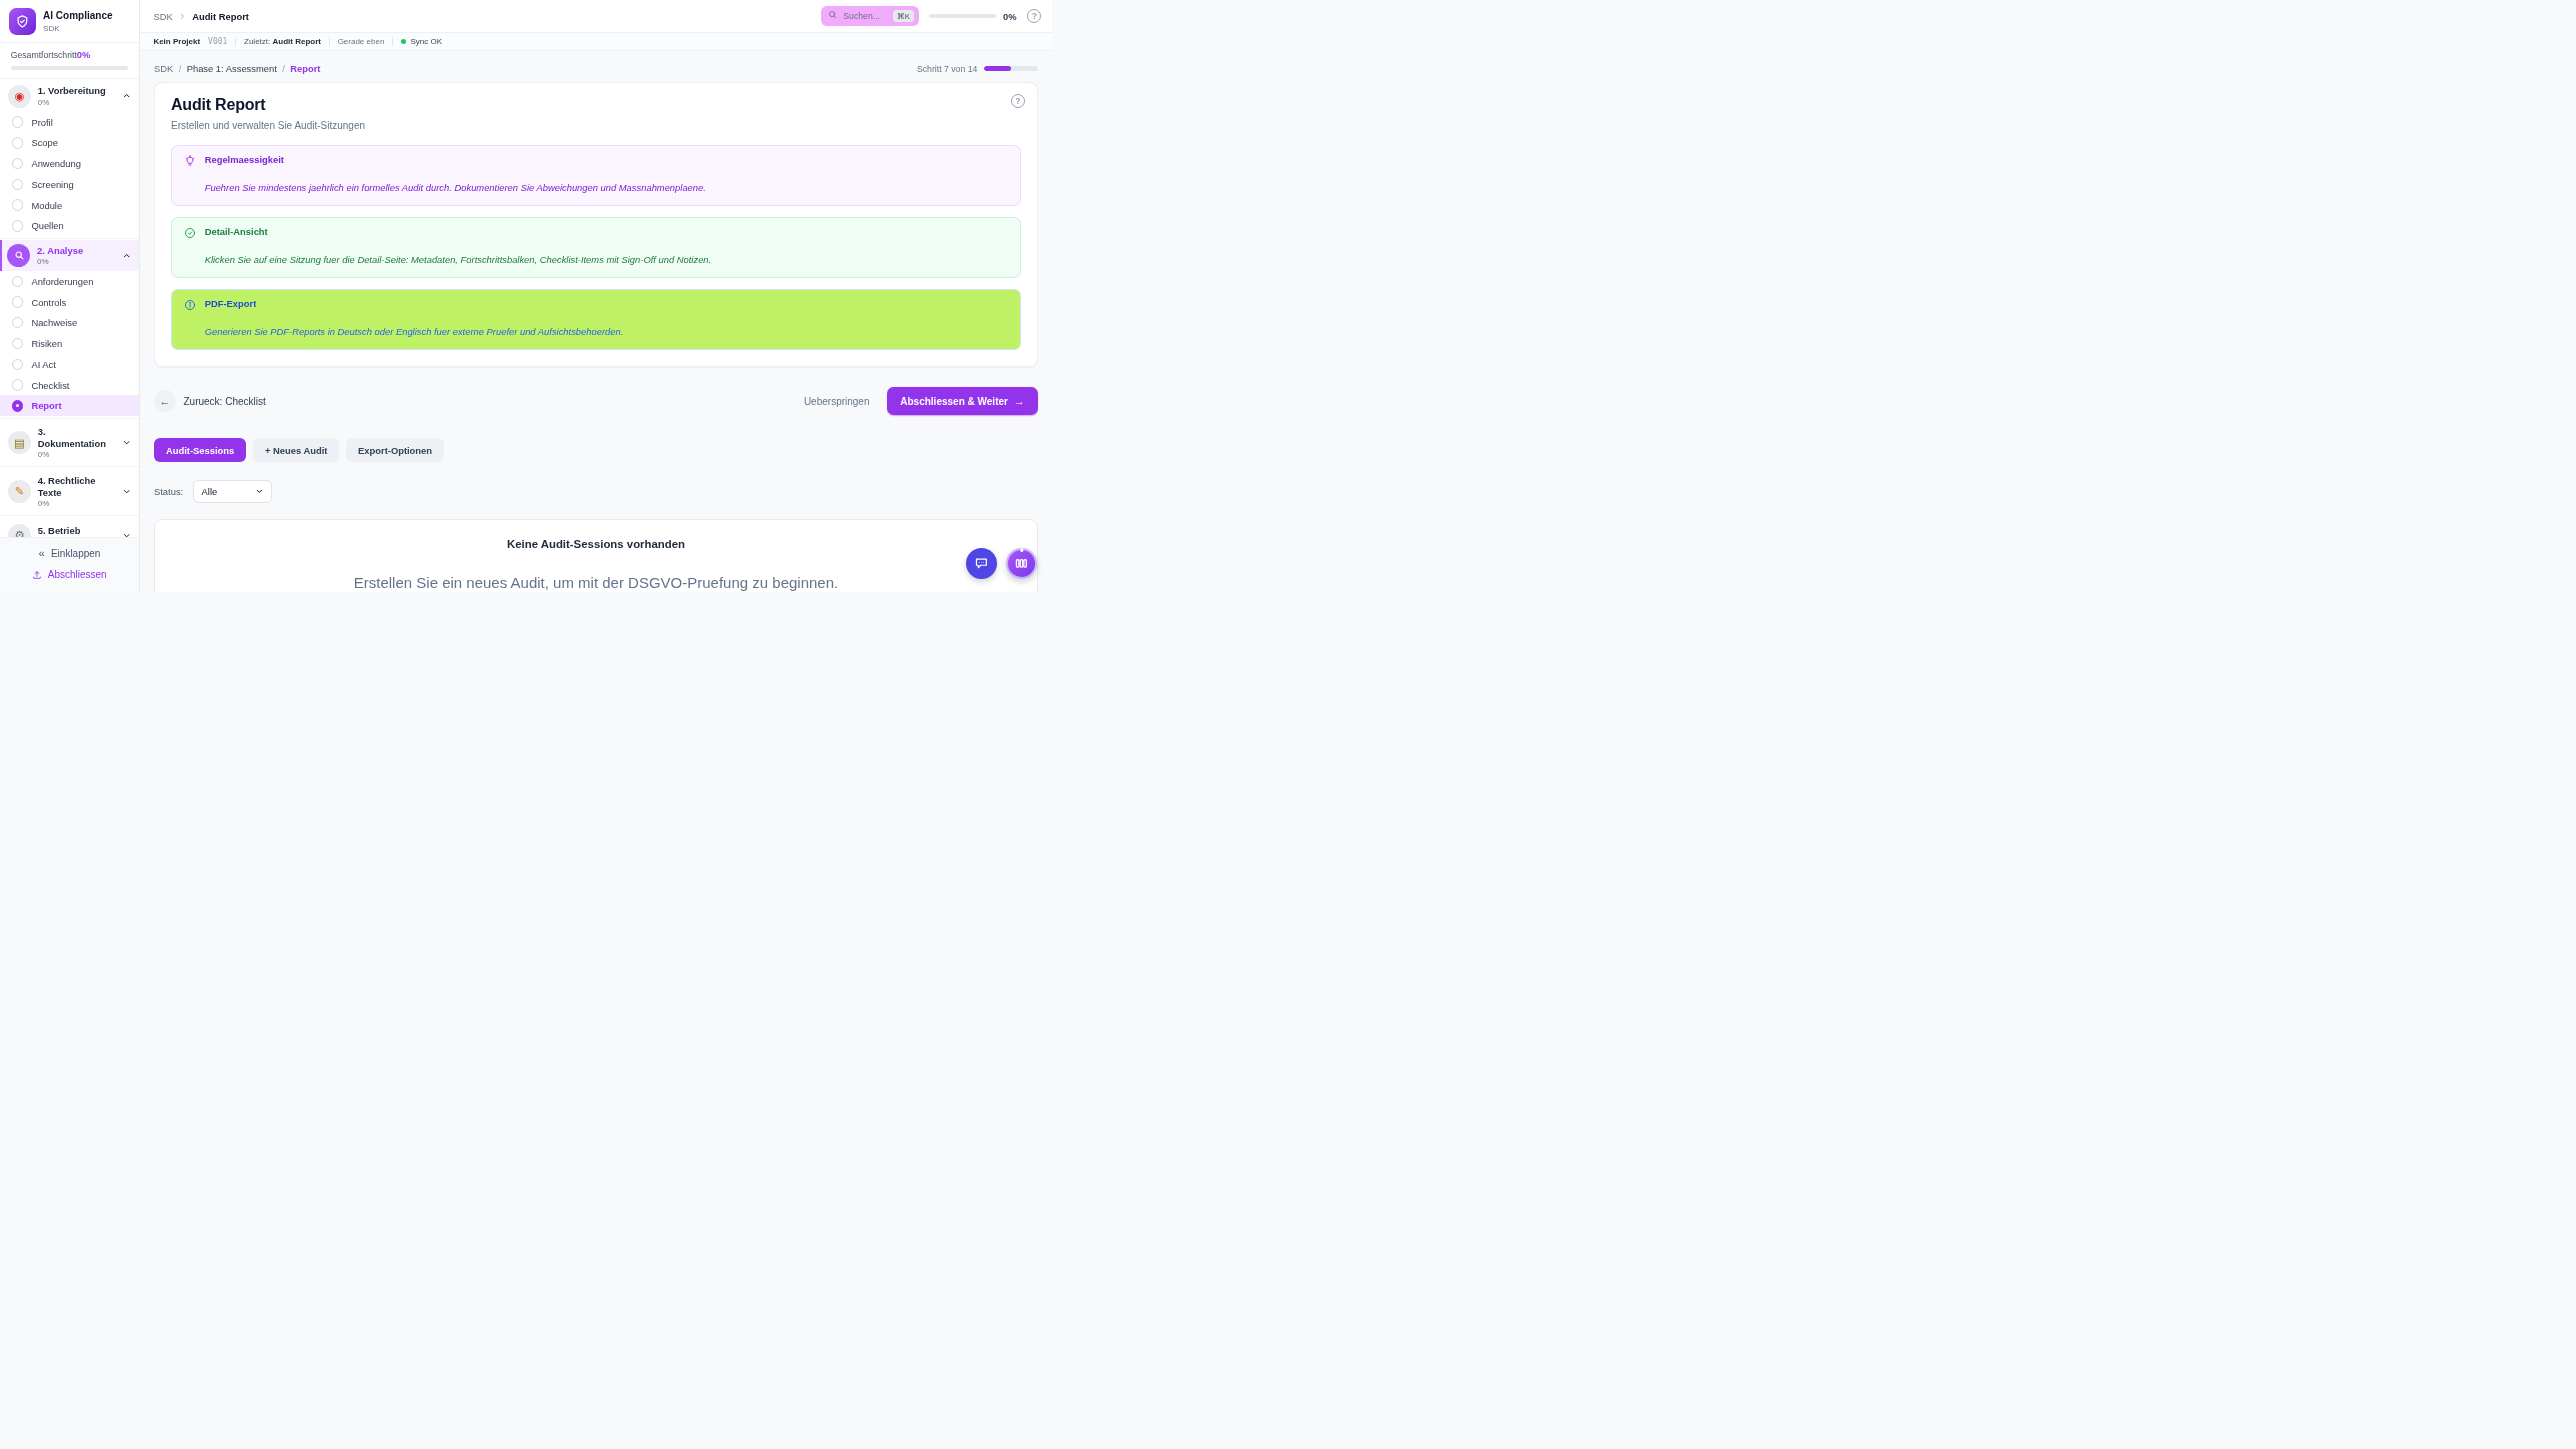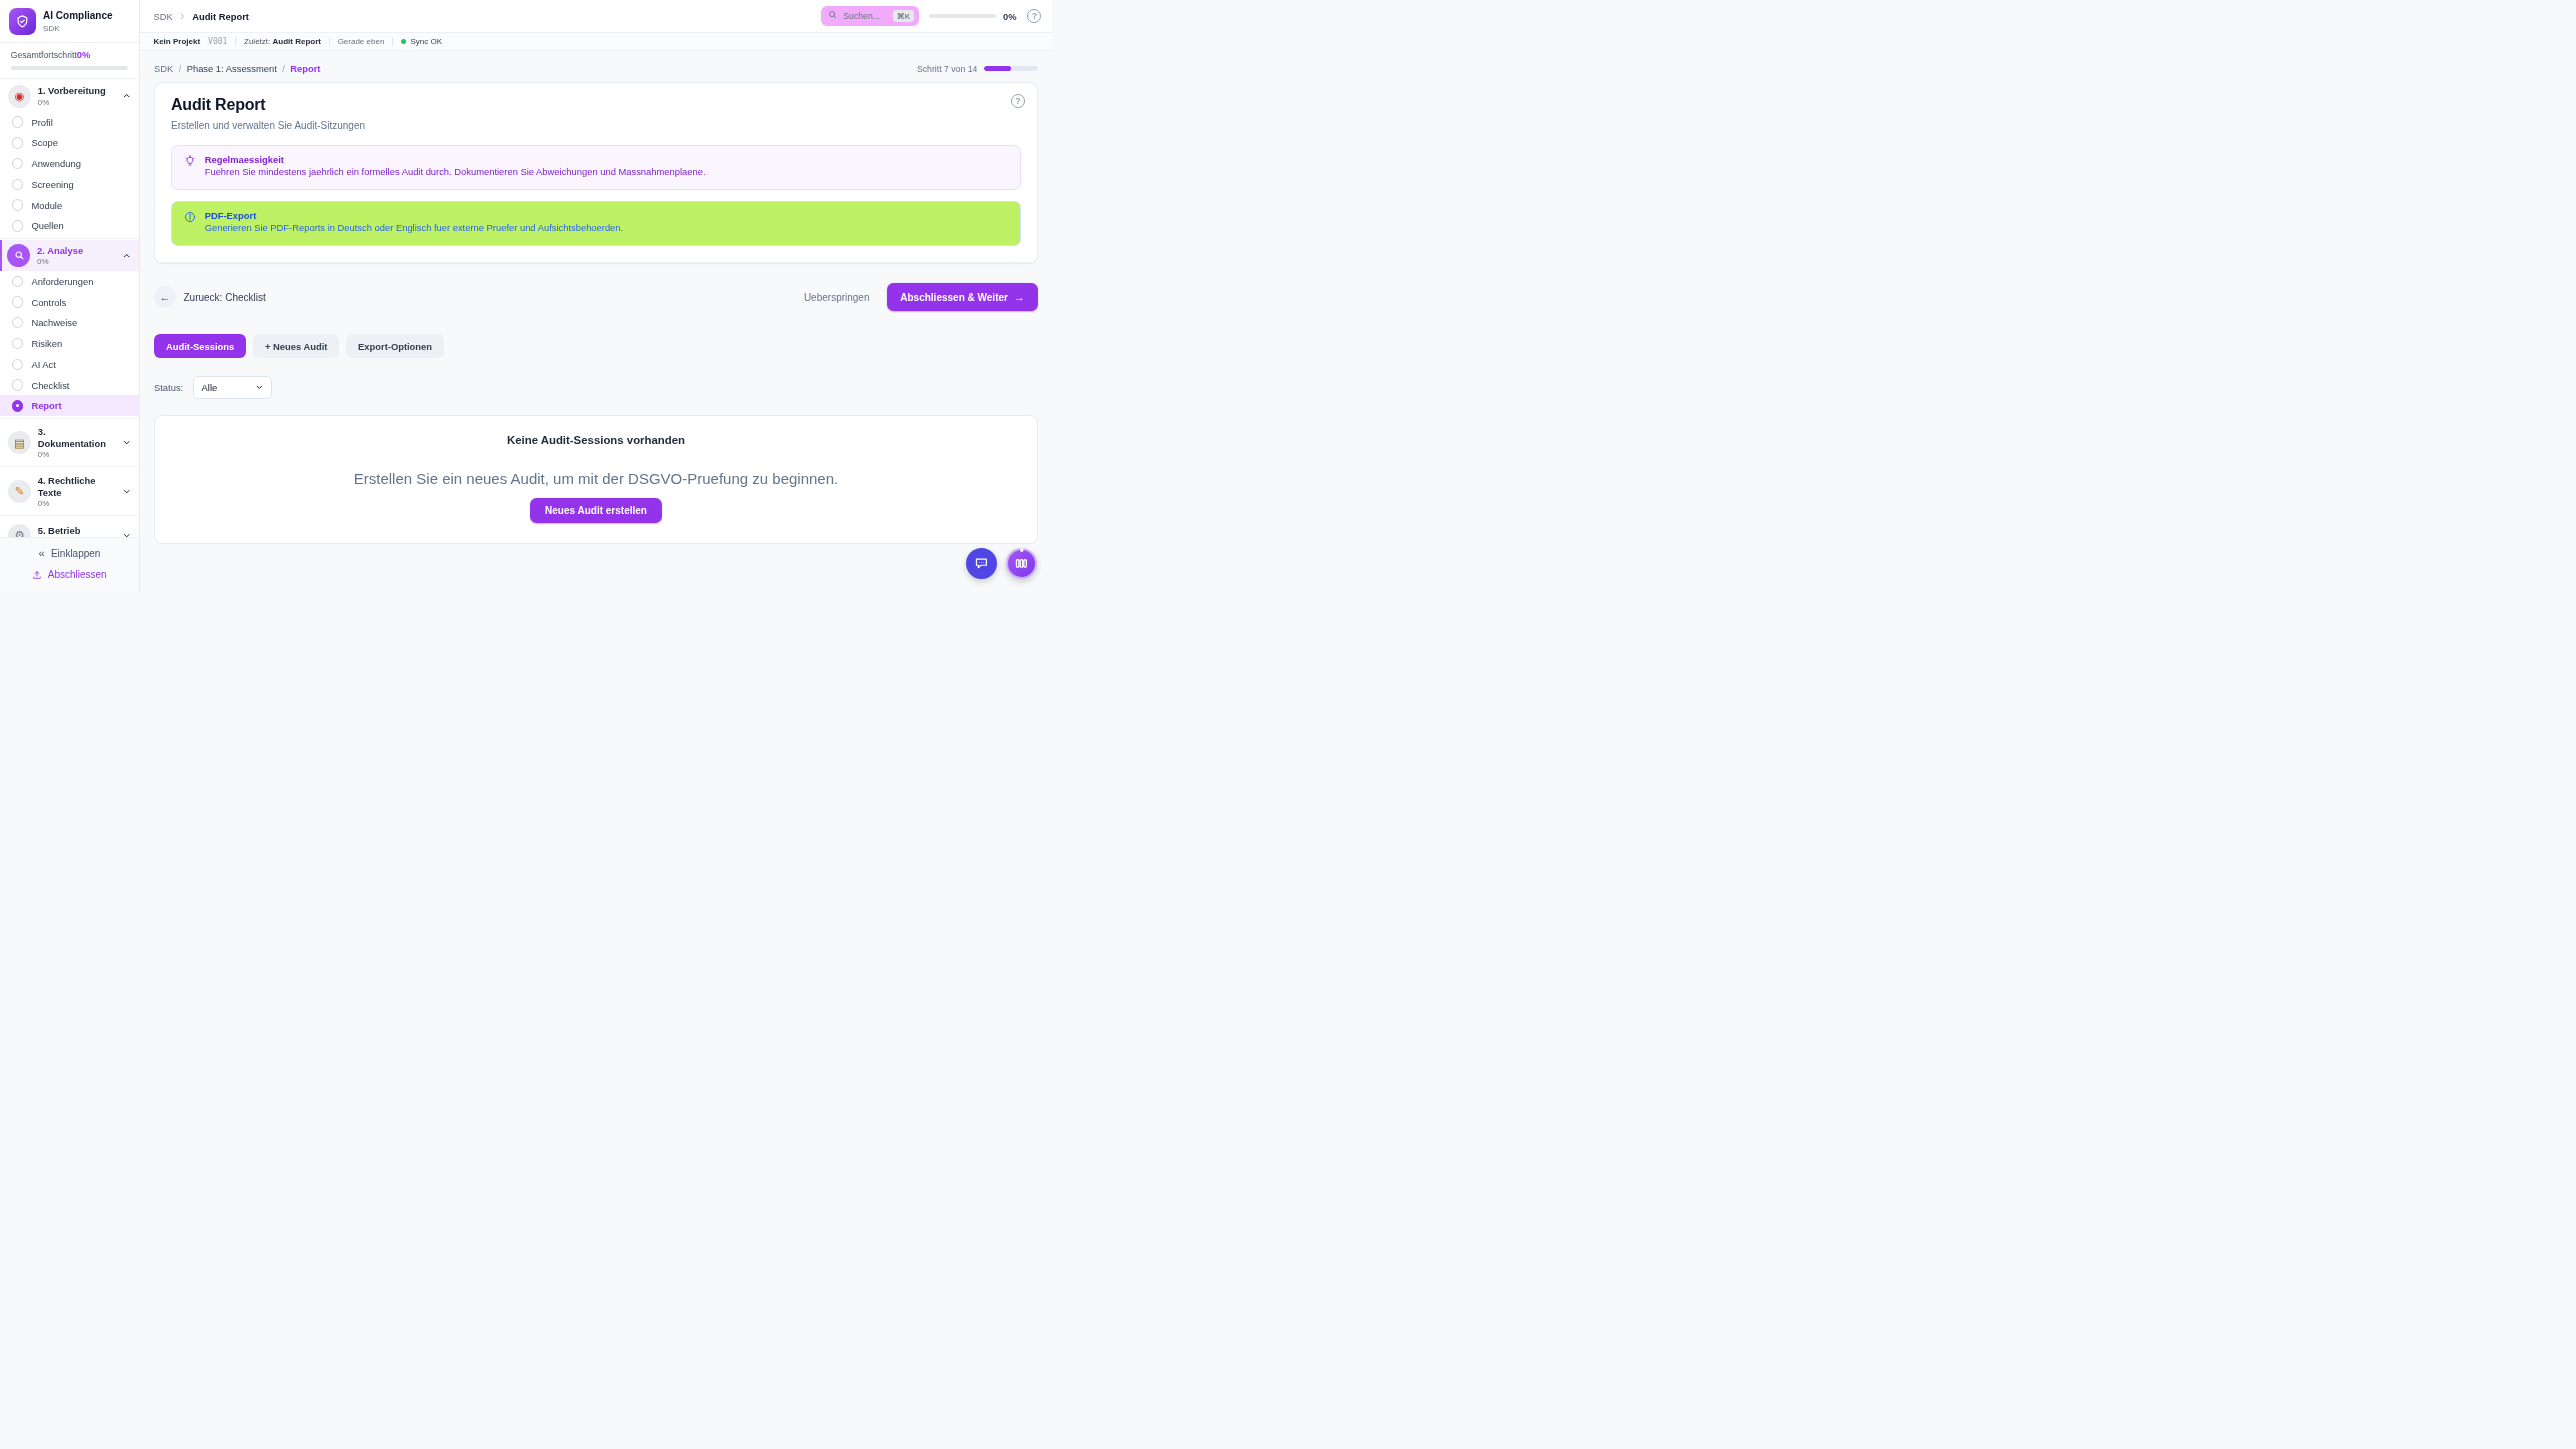--- a/index.html
+++ b/index.html
@@ -84,21 +84,21 @@
   .step-fill { height:100%; background:#9333ea; border-radius:2.7px; }
 
   .card { background:#fff; border:0.7px solid #eceff3; border-radius:8px; box-shadow:0 0.7px 1.3px rgba(16,24,40,.05); padding:13.4px 16px 16px; position:relative; }
   .card-title { font-size:16px; font-weight:800; color:#0f172a; letter-spacing:-0.2px; }
   .card-sub { font-size:10px; color:#64748b; margin-top:6px; }
   .card-help { position:absolute; top:10.7px; right:12px; }
   .info-stack { margin-top:13.4px; display:flex; flex-direction:column; gap:10.7px; }
   .info-box { border-radius:6.7px; padding:8.7px 12px 10px; display:flex; gap:8.7px; border:0.7px solid; }
   .info-box .ic { margin-top:0.7px; }
   .info-title { font-size:9.4px; font-weight:700; }
-  .info-text { font-size:9.4px; margin-top:0; line-height:1.45; }
+  .info-text { font-size:9.4px; margin-top:16px; line-height:1.45;font-style:italic; }
   .info-box.purple { background:#faf5ff; border-color:#eedafd; }
   .info-box.purple .info-title, .info-box.purple .info-text { color:#7e22ce; }
   .info-box.green { background:#f0fdf4; border-color:#c9f3d8; }
   .info-box.green .info-title { color:#15803d; } .info-box.green .info-text { color:#1d7a43; }
   .info-box.blue { background:#bef264; border-color:#cfe2fb; }
   .info-box.blue .info-title { color:#1d4ed8; } .info-box.blue .info-text { color:#2563eb; }
 
   .wizard-row { margin-top:20px; display:flex; align-items:center; justify-content:space-between; }
   .back-group { display:flex; align-items:center; gap:8px; cursor:pointer; }
   .back-circle { width:21.5px; height:21.5px; border-radius:50%; background:#eef1f5; display:flex; align-items:center; justify-content:center; color:#334155; }
@@ -382,20 +382,32 @@
                 <path d="M12 4a6 6 0 0 0-3.8 10.6c.7.6 1.1 1.3 1.1 2.1h5.4c0-.8.4-1.5 1.1-2.1A6 6 0 0 0 12 4z"></path>
                 <path d="M10 20h4"></path>
                 <path d="M12 1v1M4 6l.8.7M20 6l-.8.7"></path>
               </svg>
             </span>
           <div>
             <div class="info-title">Regelmaessigkeit</div>
             <div class="info-text">Fuehren Sie mindestens jaehrlich ein formelles Audit durch. Dokumentieren Sie Abweichungen und Massnahmenplaene.</div>
           </div>
         </div>
+        <div class="info-box green">
+          <span class="ic">
+              <svg width="12" height="12" viewBox="0 0 24 24" fill="none" stroke="#16a34a" stroke-width="1.9" stroke-linecap="round" stroke-linejoin="round">
+                <circle cx="12" cy="12" r="9"></circle>
+                <polyline points="8.5 12.2 11 14.7 15.5 9.8"></polyline>
+              </svg>
+            </span>
+          <div>
+            <div class="info-title">Detail-Ansicht</div>
+            <div class="info-text">Klicken Sie auf eine Sitzung fuer die Detail-Seite: Metadaten, Fortschrittsbalken, Checklist-Items mit Sign-Off und Notizen.</div>
+          </div>
+        </div>
         <div class="info-box blue">
           <span class="ic">
               <svg width="12" height="12" viewBox="0 0 24 24" fill="none" stroke="#2563eb" stroke-width="1.9" stroke-linecap="round" stroke-linejoin="round">
                 <circle cx="12" cy="12" r="9"></circle>
                 <line x1="12" y1="11" x2="12" y2="16.5"></line>
                 <circle cx="12" cy="7.8" r="0.6" fill="#2563eb"></circle>
               </svg>
             </span>
           <div>
             <div class="info-title">PDF-Export</div>

